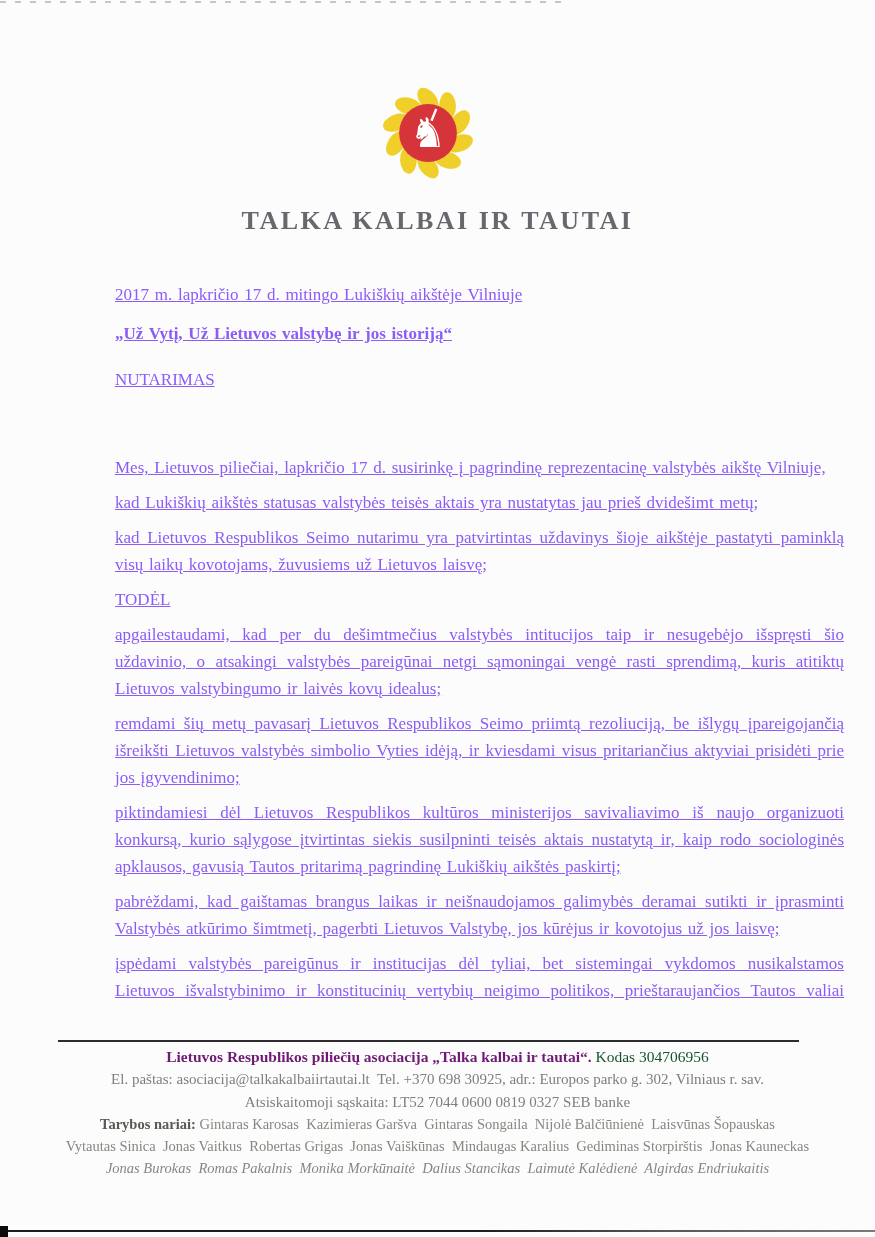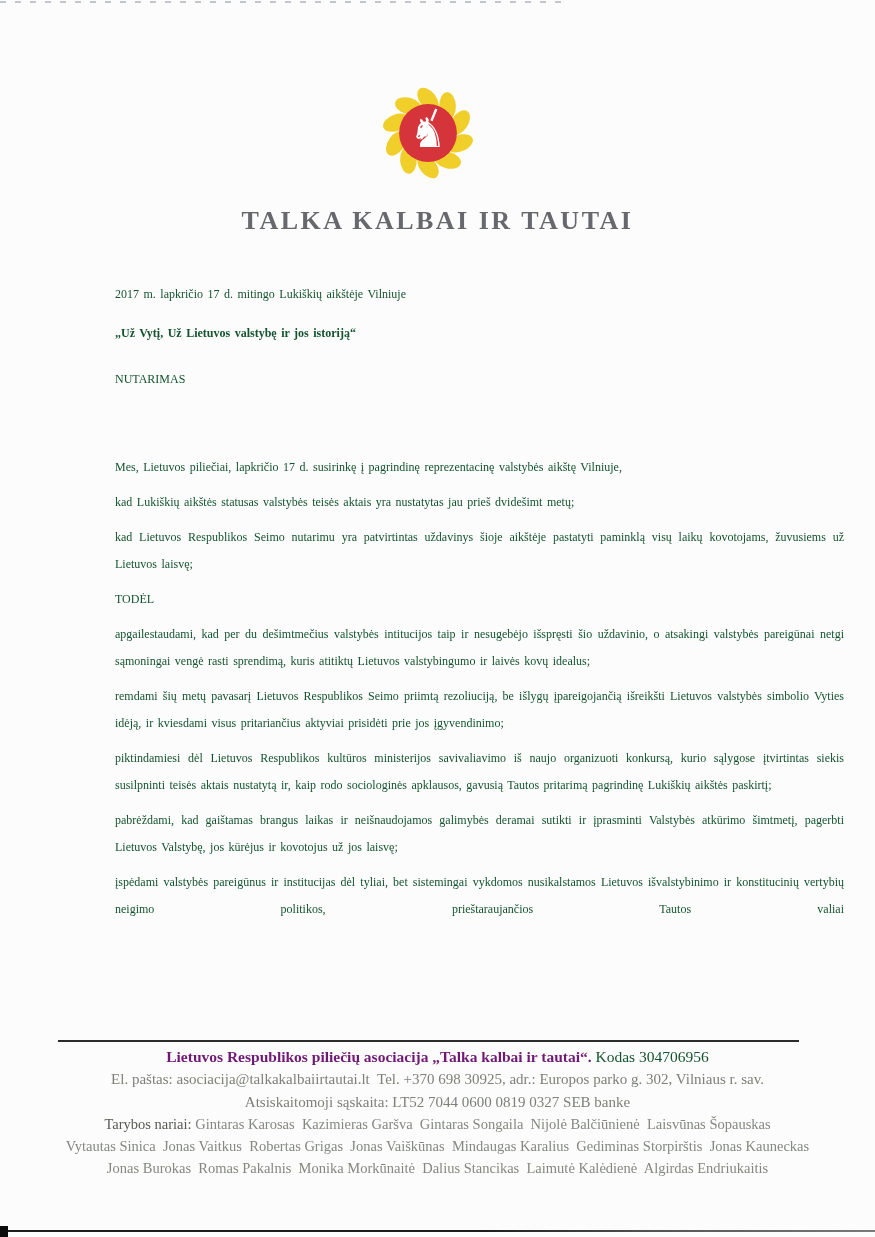--- a/index.html
+++ b/index.html
@@ -28,22 +28,23 @@
   
   .org-title{
     position:absolute;left:0;top:206px;width:100%;
     text-align:center;
     font-size:26px;font-weight:600;letter-spacing:2.5px;
     color:#67686d;
   }
   
   .doc{
     position:absolute;left:115px;top:281px;width:729px;
-    font-size:12px;line-height:27px;color:#14532d;
+    font-size:17px;line-height:27px;color:#8b5cf6;
     word-spacing:1.5px;
+    text-decoration:underline;
   }
   .doc p{margin:0 0 8px 0;text-align:justify;}
   .doc .no-justify{text-align:left;}
   .doc .slogan{font-weight:bold;}
   .doc .date-line{margin-bottom:12px;}
   .doc .slogan{margin-bottom:19px;}
   .doc .doc-type{margin-bottom:61px;}
   .doc .clause-last{text-align-last:justify;margin-top:6px;}
   
   .footer-divider{
@@ -53,23 +54,23 @@
     position:absolute;left:0;width:100%;text-align:center;
     white-space:pre-wrap;
     color:#7d8178;
   }
   .f-org{top:1048px;font-size:15.5px;}
   .f-org .bold{font-weight:bold;color:#701a75;}
   .f-org .code{color:#14532d;}
   .f-contact{top:1071px;font-size:15px;}
   .f-account{top:1094px;font-size:15px;}
   .f-members-1{top:1116px;font-size:14.5px;color:#84887e;}
-  .f-members-1 .bold{font-weight:normal;color:#565a50;}
+  .f-members-1 .bold{font-weight:bold;color:#565a50;}
   .f-members-2{top:1138px;font-size:14.5px;color:#84887e;}
-  .f-members-3{top:1160px;font-size:14.5px;color:#84887e;}
+  .f-members-3{top:1160px;font-size:14.5px;color:#84887e;font-style:italic;}
 </style>
 </head>
 <body>
 
 <div class="page">
 
   <div class="scan-noise-top"></div>
 
   <svg class="logo" width="104" height="98" viewBox="0 0 100 100" aria-hidden="true">
     <g fill="#f1cf2b">

